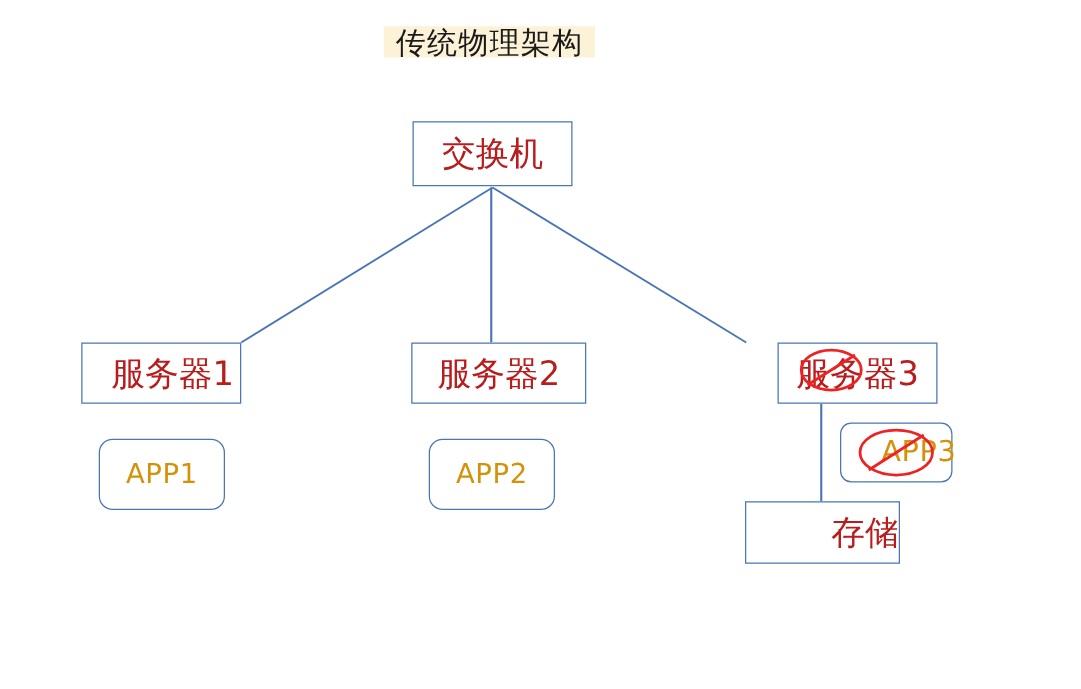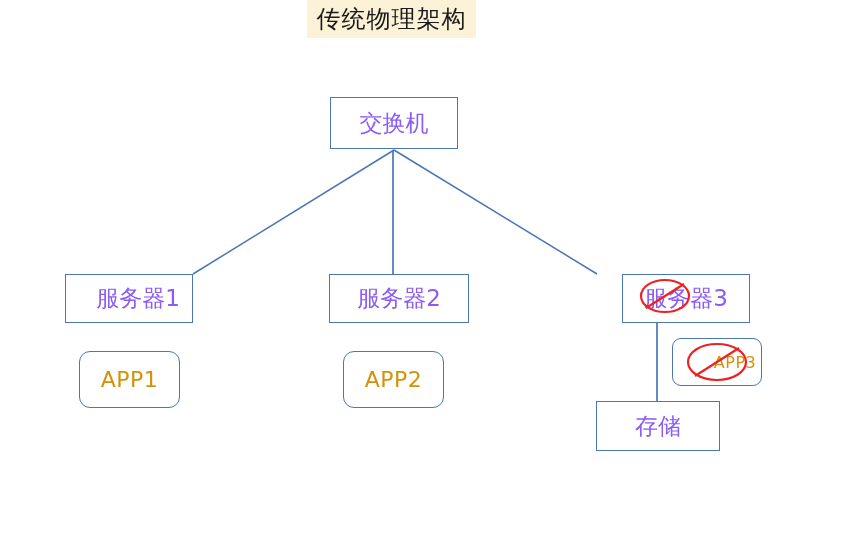--- a/index.html
+++ b/index.html
@@ -19,23 +19,23 @@
     position: absolute;
     left: 0; top: 0;
     width: 865px;
     height: 551px;
   }
 
   
   .title {
     position: absolute;
     left: 307px;
-    top: 0;
+    top: 21px;
     width: 169px;
-    height: 38px;
+    height: 25px;
     background: #fcf2d7;
     display: flex;
     align-items: center;
     justify-content: center;
     font-size: 24px;
     color: #1a1a1a;
     letter-spacing: 1px;
     white-space: nowrap;
   }
 
@@ -45,44 +45,44 @@
     box-sizing: border-box;
     border: 1.6px solid #4a76b4;
     background: #ffffff;
     display: flex;
     align-items: center;
     justify-content: center;
     white-space: nowrap;
   }
   .node.rect {
     border-radius: 0;
-    font-size: 23px;
-    color: #8b5cf6;
+    font-size: 27px;
+    color: #b91c1c;
   }
   .node.rounded {
     border-radius: 11px;
     font-size: 22px;
     color: #d4920a;
     letter-spacing: 0.5px;
   }
   .node.rounded.small {
     border-radius: 9px;
-    font-size: 16px;
+    font-size: 23px;
     padding-left: 36px;
   }
 
   
   #box-switch   { left: 330px; top: 97px;  width: 128px; height: 52px; }
   #box-server1  { left: 65px;  top: 274px; width: 128px; height: 49px; padding-left: 18px; }
   #box-server2  { left: 329px; top: 274px; width: 140px; height: 49px; text-align: right; }
   #box-server3  { left: 622px; top: 274px; width: 128px; height: 49px; }
   #box-app1     { left: 79px;  top: 351px; width: 101px; height: 57px; }
   #box-app2     { left: 343px; top: 351px; width: 101px; height: 57px; }
   #box-app3     { left: 672px; top: 338px; width: 90px;  height: 48px; }
-  #box-storage  { left: 596px; top: 401px; width: 124px; height: 50px; }
+  #box-storage  { left: 596px; top: 401px; width: 124px; height: 50px; justify-content: flex-end; }
 
   
   .strike {
     position: absolute;
     pointer-events: none;
   }
   #strike-server3 { left: 639px; top: 277px; width: 52px; height: 38px; }
   #strike-app3    { left: 685px; top: 340px; width: 64px; height: 44px; }
 </style>
 </head>

